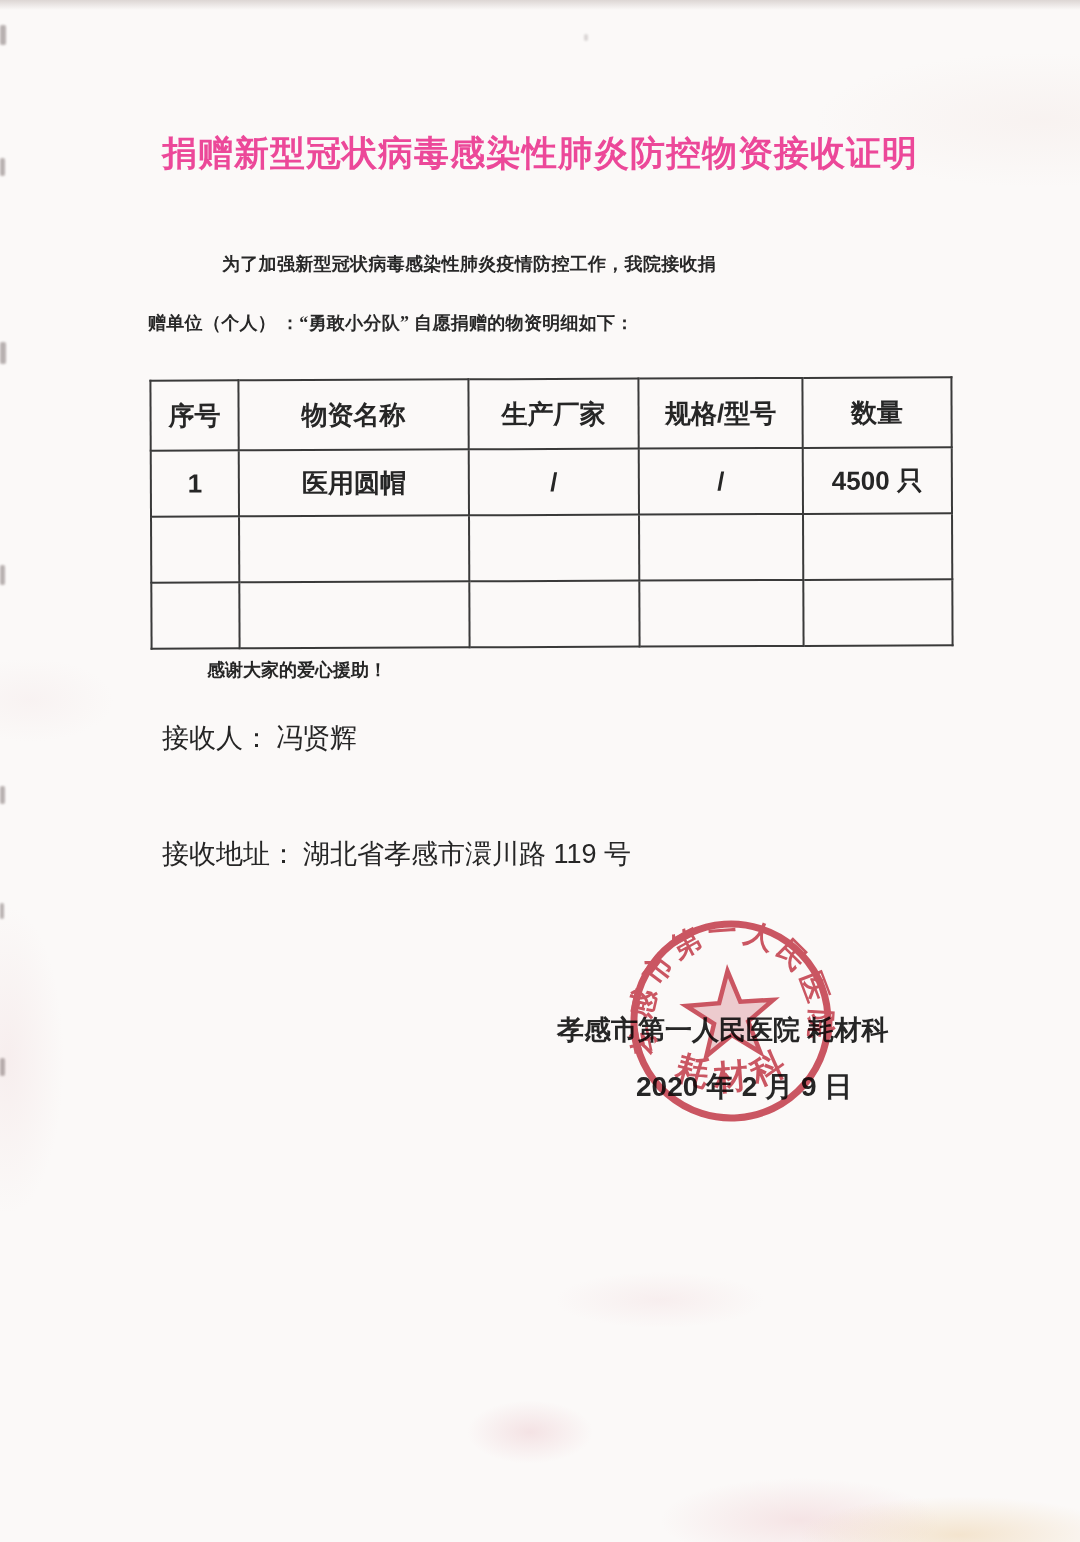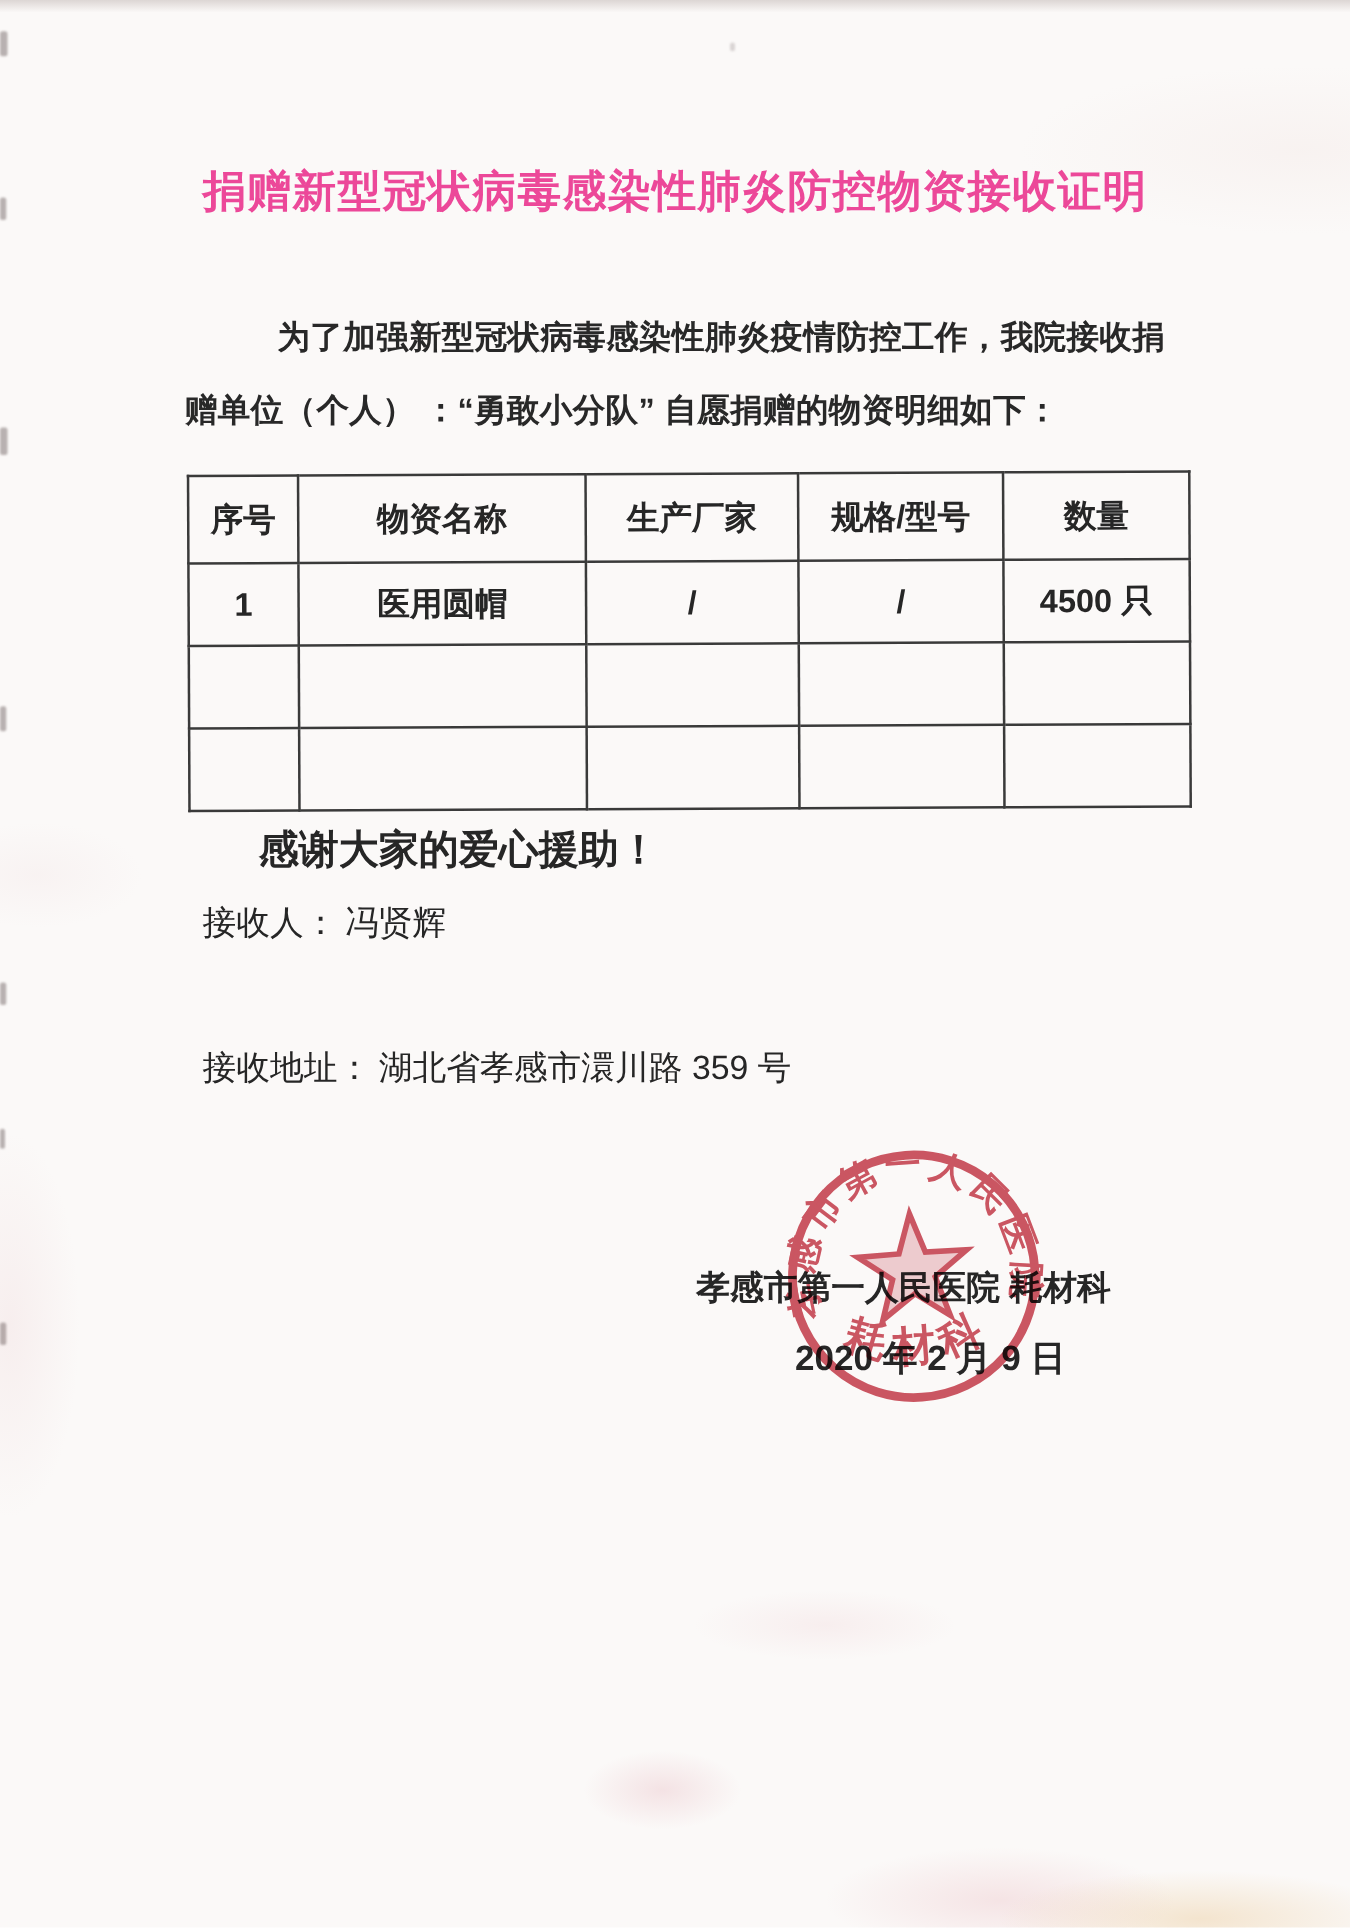--- a/index.html
+++ b/index.html
@@ -28,38 +28,38 @@
   .speck {
     position: absolute; background: rgba(85,70,70,0.40);
     border-radius: 2px; filter: blur(1px);
   }
 
   .doc-title {
     position: absolute; top: 130px; left: 0; width: 1080px;
     text-align: center; font-size: 35px; font-weight: 700;
     letter-spacing: 1px; color: #ec4899;
   }
-  .para { position: absolute; font-size: 26px; font-weight: 600; letter-spacing: 0.3px; color: #282828; white-space: nowrap; }
+  .para { position: absolute; font-size: 18px; font-weight: 600; letter-spacing: 0.3px; color: #282828; white-space: nowrap; font-family: Liberation Serif, serif; }
   .para-1 { left: 222px; top: 252px; }
   .para-2 { left: 148px; top: 311px; }
 
   table.goods {
     position: absolute; left: 150px; top: 378px; width: 801px;
     border-collapse: collapse; table-layout: fixed;
     transform: rotate(-0.25deg);
   }
   table.goods th, table.goods td {
     border: 2px solid #3a3a3a;
     text-align: center; vertical-align: middle;
     color: #262626; overflow: hidden;
   }
   table.goods th { height: 70px; font-size: 26px; font-weight: 700; }
   table.goods td { height: 66px; font-size: 26px; font-weight: 700; }
 
-  .thanks { position: absolute; left: 207px; top: 658px; font-size: 32px; font-weight: 600; }
+  .thanks { position: absolute; left: 207px; top: 658px; font-size: 18px; font-weight: 600; }
   .kv { position: absolute; font-size: 27px; font-weight: 400; white-space: nowrap; }
   .kv-receiver { left: 162px; top: 720px; }
   .kv-phone    { left: 162px; top: 778px; }
   .kv-address  { left: 162px; top: 836px; }
   .kv .value { margin-left: 6px; }
 
   .signature { position: absolute; left: 557px; top: 1012px; font-size: 27px; font-weight: 700; white-space: nowrap; z-index: 1; }
   .doc-date  { position: absolute; left: 636px; top: 1068px; font-size: 28px; font-weight: 700; white-space: nowrap; z-index: 1; text-align: center; }
 
   .stamp {
@@ -129,21 +129,21 @@
         <td></td>
       </tr>
     </tbody>
   </table>
 
   <p class="thanks">感谢大家的爱心援助！</p>
 
   <p class="kv kv-receiver"><span>接收人：</span><span class="value">冯贤辉</span></p>
 
 
-  <p class="kv kv-address"><span>接收地址：</span><span class="value">湖北省孝感市澴川路 359 号</span></p>
+  <p class="kv kv-address"><span>接收地址：</span><span class="value">湖北省孝感市澴川路 119 号</span></p>
 
   <p class="signature">孝感市第一人民医院  耗材科</p>
   <p class="doc-date">2020 年 2 月 9 日</p>
 
   <div class="stamp">
     <svg viewBox="0 0 260 260">
       <defs>
         <path id="arc-top" d="M 54.8 157.4 A 80 80 0 1 1 205.2 157.4" fill="none"></path>
         <path id="arc-bottom" d="M 72 182 Q 130 212 188 182" fill="none"></path>
       </defs>

